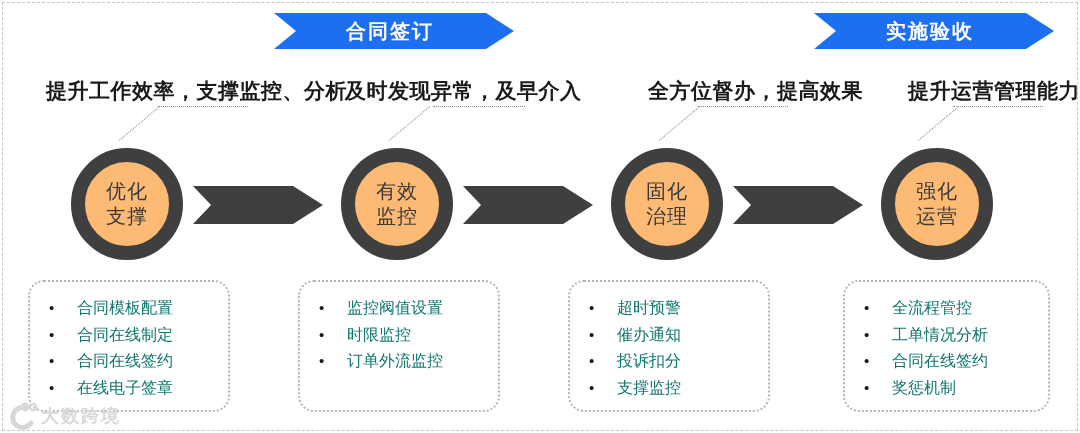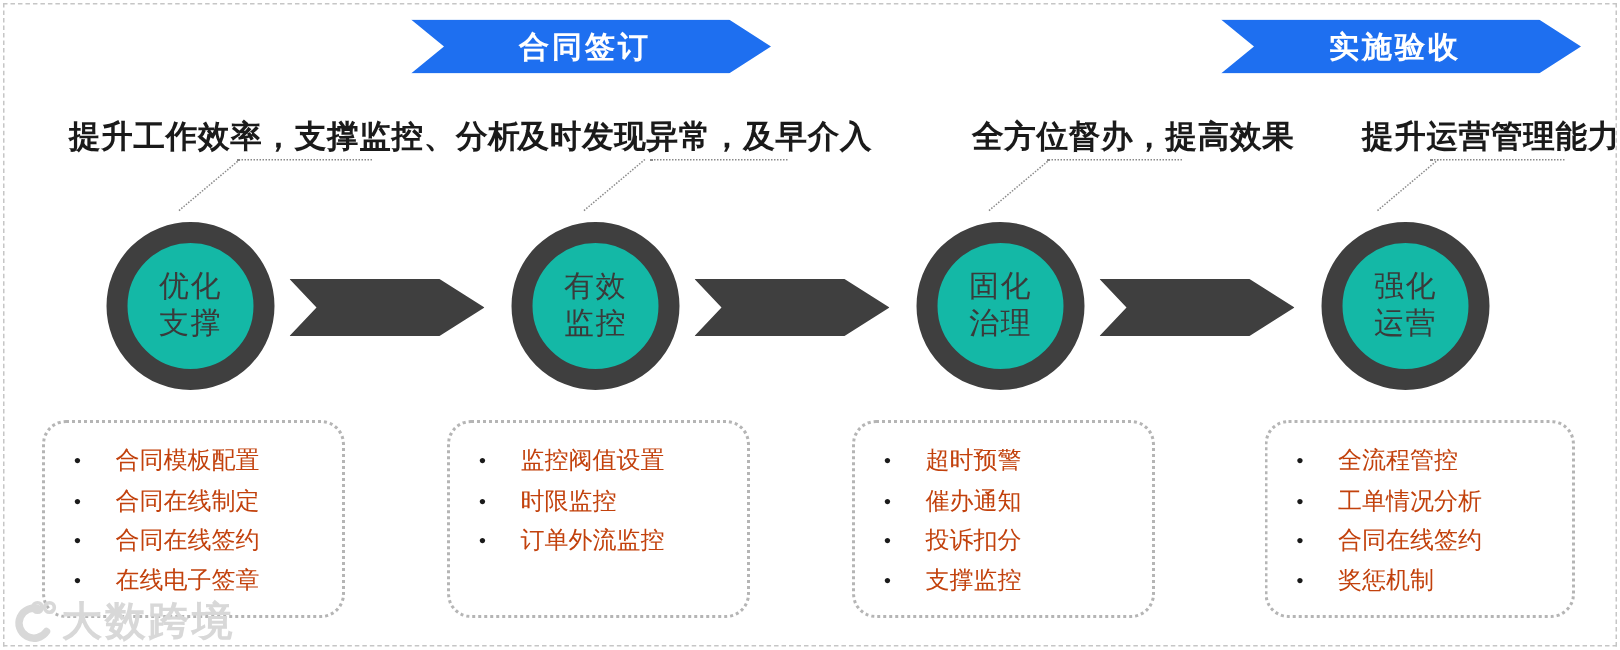--- a/index.html
+++ b/index.html
@@ -74,21 +74,21 @@
   .column:nth-of-type(4) .callout-h{left:143px;width:90px;}
   .column:nth-of-type(4) .callout-d{left:108px;}
 
   
   .circle{
     position:absolute;top:148px;left:71px;
     width:112px;height:112px;
     border:14px solid var(--dark);
     border-radius:50%;
     display:flex;flex-direction:column;align-items:center;justify-content:center;
-    background:#14b8a6;
+    background:#fdba74;
   }
   .circle span{
     font-size:20px;line-height:25px;font-weight:500;
     color:#3a3a3a;letter-spacing:1px;
   }
 
   
   .connector{
     position:absolute;top:186px;height:38px;width:130px;
     background:var(--dark);
@@ -105,35 +105,34 @@
     border:2px dotted var(--boxborder);
     border-radius:16px;
     padding:13px 4px 0 0;
   }
   .column:nth-of-type(4) .box{left:33px;width:207px;}
   .box ul{list-style:none;}
   .box li{
     position:relative;
     padding-left:47px;
     font-size:16px;line-height:26.5px;
-    color:#c2410c;
-    font-family:Liberation Serif, serif;
+    color:#0f766e;
   }
   .box li::before{
     content:"•";
     position:absolute;left:19px;top:0;
     color:#1a1a1a;font-size:15px;
   }
 
   
   .watermark{
     position:absolute;left:2px;bottom:1px;
     display:flex;align-items:center;gap:3px;
     color:#d8d8d8;
-    font-size:27px;font-weight:bold;letter-spacing:2px;
+    font-size:18px;font-weight:bold;letter-spacing:2px;
     user-select:none;
   }
   .watermark svg{display:block;}
 </style>
 </head>
 <body>
 
 <div class="page">
 
   <section class="column">

